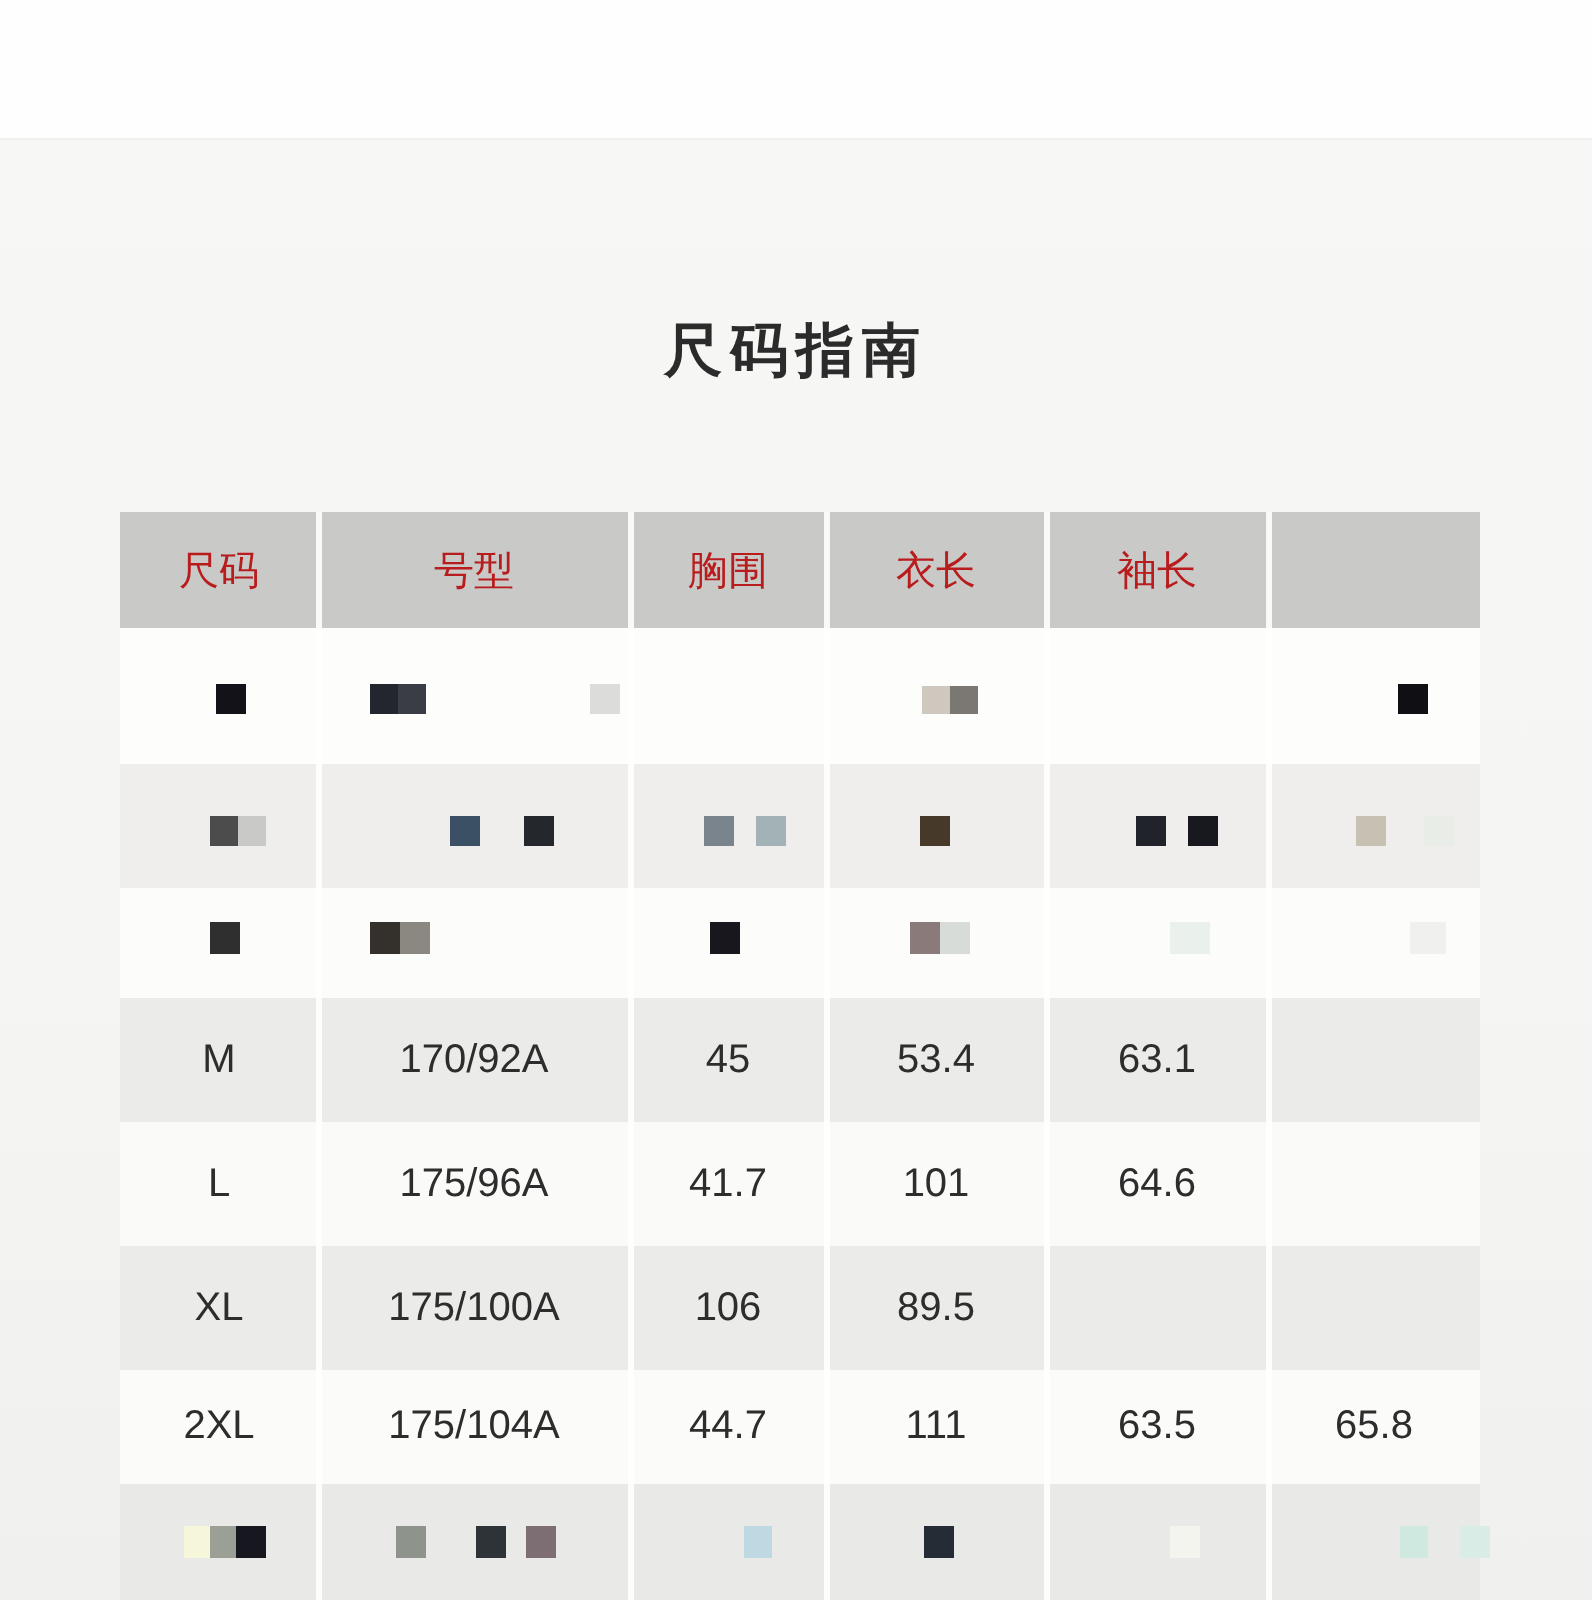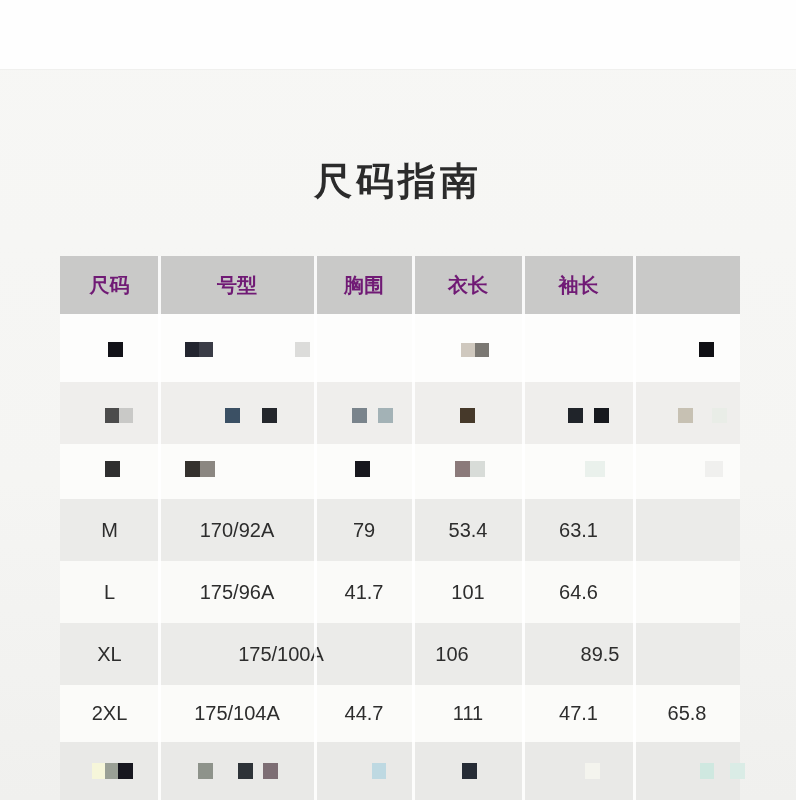--- a/index.html
+++ b/index.html
@@ -5,36 +5,36 @@
   * { margin:0; padding:0; box-sizing:border-box; }
   html,body { width:796px; height:800px; overflow:hidden; }
   body { font-family:"Liberation Sans","DejaVu Sans",sans-serif; }
 
   .page { position:relative; width:796px; height:800px;
           background:linear-gradient(180deg,#f7f7f5 0%,#f5f5f3 60%,#f0f0ee 100%); }
   .top-band { position:absolute; left:0; top:0; width:796px; height:70px;
               background:#fefefe; border-bottom:1px solid #f0f0ee; }
 
   .title { position:absolute; left:0; top:156px; width:796px; text-align:center;
-           font-size:38px; font-weight:700; letter-spacing:4px; color:#2b2b2b; }
+           font-size:29px; font-weight:700; letter-spacing:4px; color:#2b2b2b; }
 
   .size-table { position:absolute; left:60px; top:256px; width:680px; height:544px; }
 
   .trow { display:grid; grid-template-columns:99px 156px 98px 110px 111px 106px; }
   .cell { display:flex; align-items:center; justify-content:center;
           font-size:20px; color:#2d2d2d; }
 
   .thead        { height:58px; background:#c9c9c8; }
-  .thead .cell  { color:#701a75; font-weight:700; }
+  .thead .cell  { color:#b91c1c; font-weight:400; }
   .r-mosaic-1   { height:68px; background:#fdfdfc; }
   .r-mosaic-2   { height:62px; background:#efeeec; }
   .r-mosaic-3   { height:55px; background:#fcfcfa; }
   .r-m          { height:62px; background:#ebebe9; }
   .r-l          { height:62px; background:#fafaf8; }
-  .r-xl         { height:62px; background:#ebebe9;gap:44px; }
+  .r-xl         { height:62px; background:#ebebe9; }
   .r-2xl        { height:57px; background:#fbfbf9; }
   .r-mosaic-4   { height:58px; background:#e9e9e7; }
 
   .separators { position:absolute; left:0; top:0; width:680px; height:544px;
                 pointer-events:none; }
   .vsep { position:absolute; top:0; width:3px; height:544px;
           background:rgba(255,255,255,0.88); }
 
   .mosaic-layer { position:absolute; left:0; top:0; width:680px; height:544px;
                   pointer-events:none; }
@@ -58,21 +58,21 @@
       <div class="cell">袖长</div>
     </div>
 
     <div class="trow r-mosaic-1"></div>
     <div class="trow r-mosaic-2"></div>
     <div class="trow r-mosaic-3"></div>
 
     <div class="trow r-m">
       <div class="cell">M</div>
       <div class="cell">170/92A</div>
-      <div class="cell">79</div>
+      <div class="cell">45</div>
       <div class="cell">53.4</div>
       <div class="cell">63.1</div>
     </div>
 
     <div class="trow r-l">
       <div class="cell">L</div>
       <div class="cell">175/96A</div>
       <div class="cell">41.7</div>
       <div class="cell">101</div>
       <div class="cell">64.6</div>
@@ -83,21 +83,21 @@
       <div class="cell">175/100A</div>
       <div class="cell">106</div>
       <div class="cell">89.5</div>
     </div>
 
     <div class="trow r-2xl">
       <div class="cell">2XL</div>
       <div class="cell">175/104A</div>
       <div class="cell">44.7</div>
       <div class="cell">111</div>
-      <div class="cell">47.1</div>
+      <div class="cell">63.5</div>
       <div class="cell">65.8</div>
     </div>
 
     <div class="trow r-mosaic-4"></div>
 
     <div class="separators">
       <div class="vsep" style="left:97.5px"></div>
       <div class="vsep" style="left:253.5px"></div>
       <div class="vsep" style="left:351.5px"></div>
       <div class="vsep" style="left:461.5px"></div>

